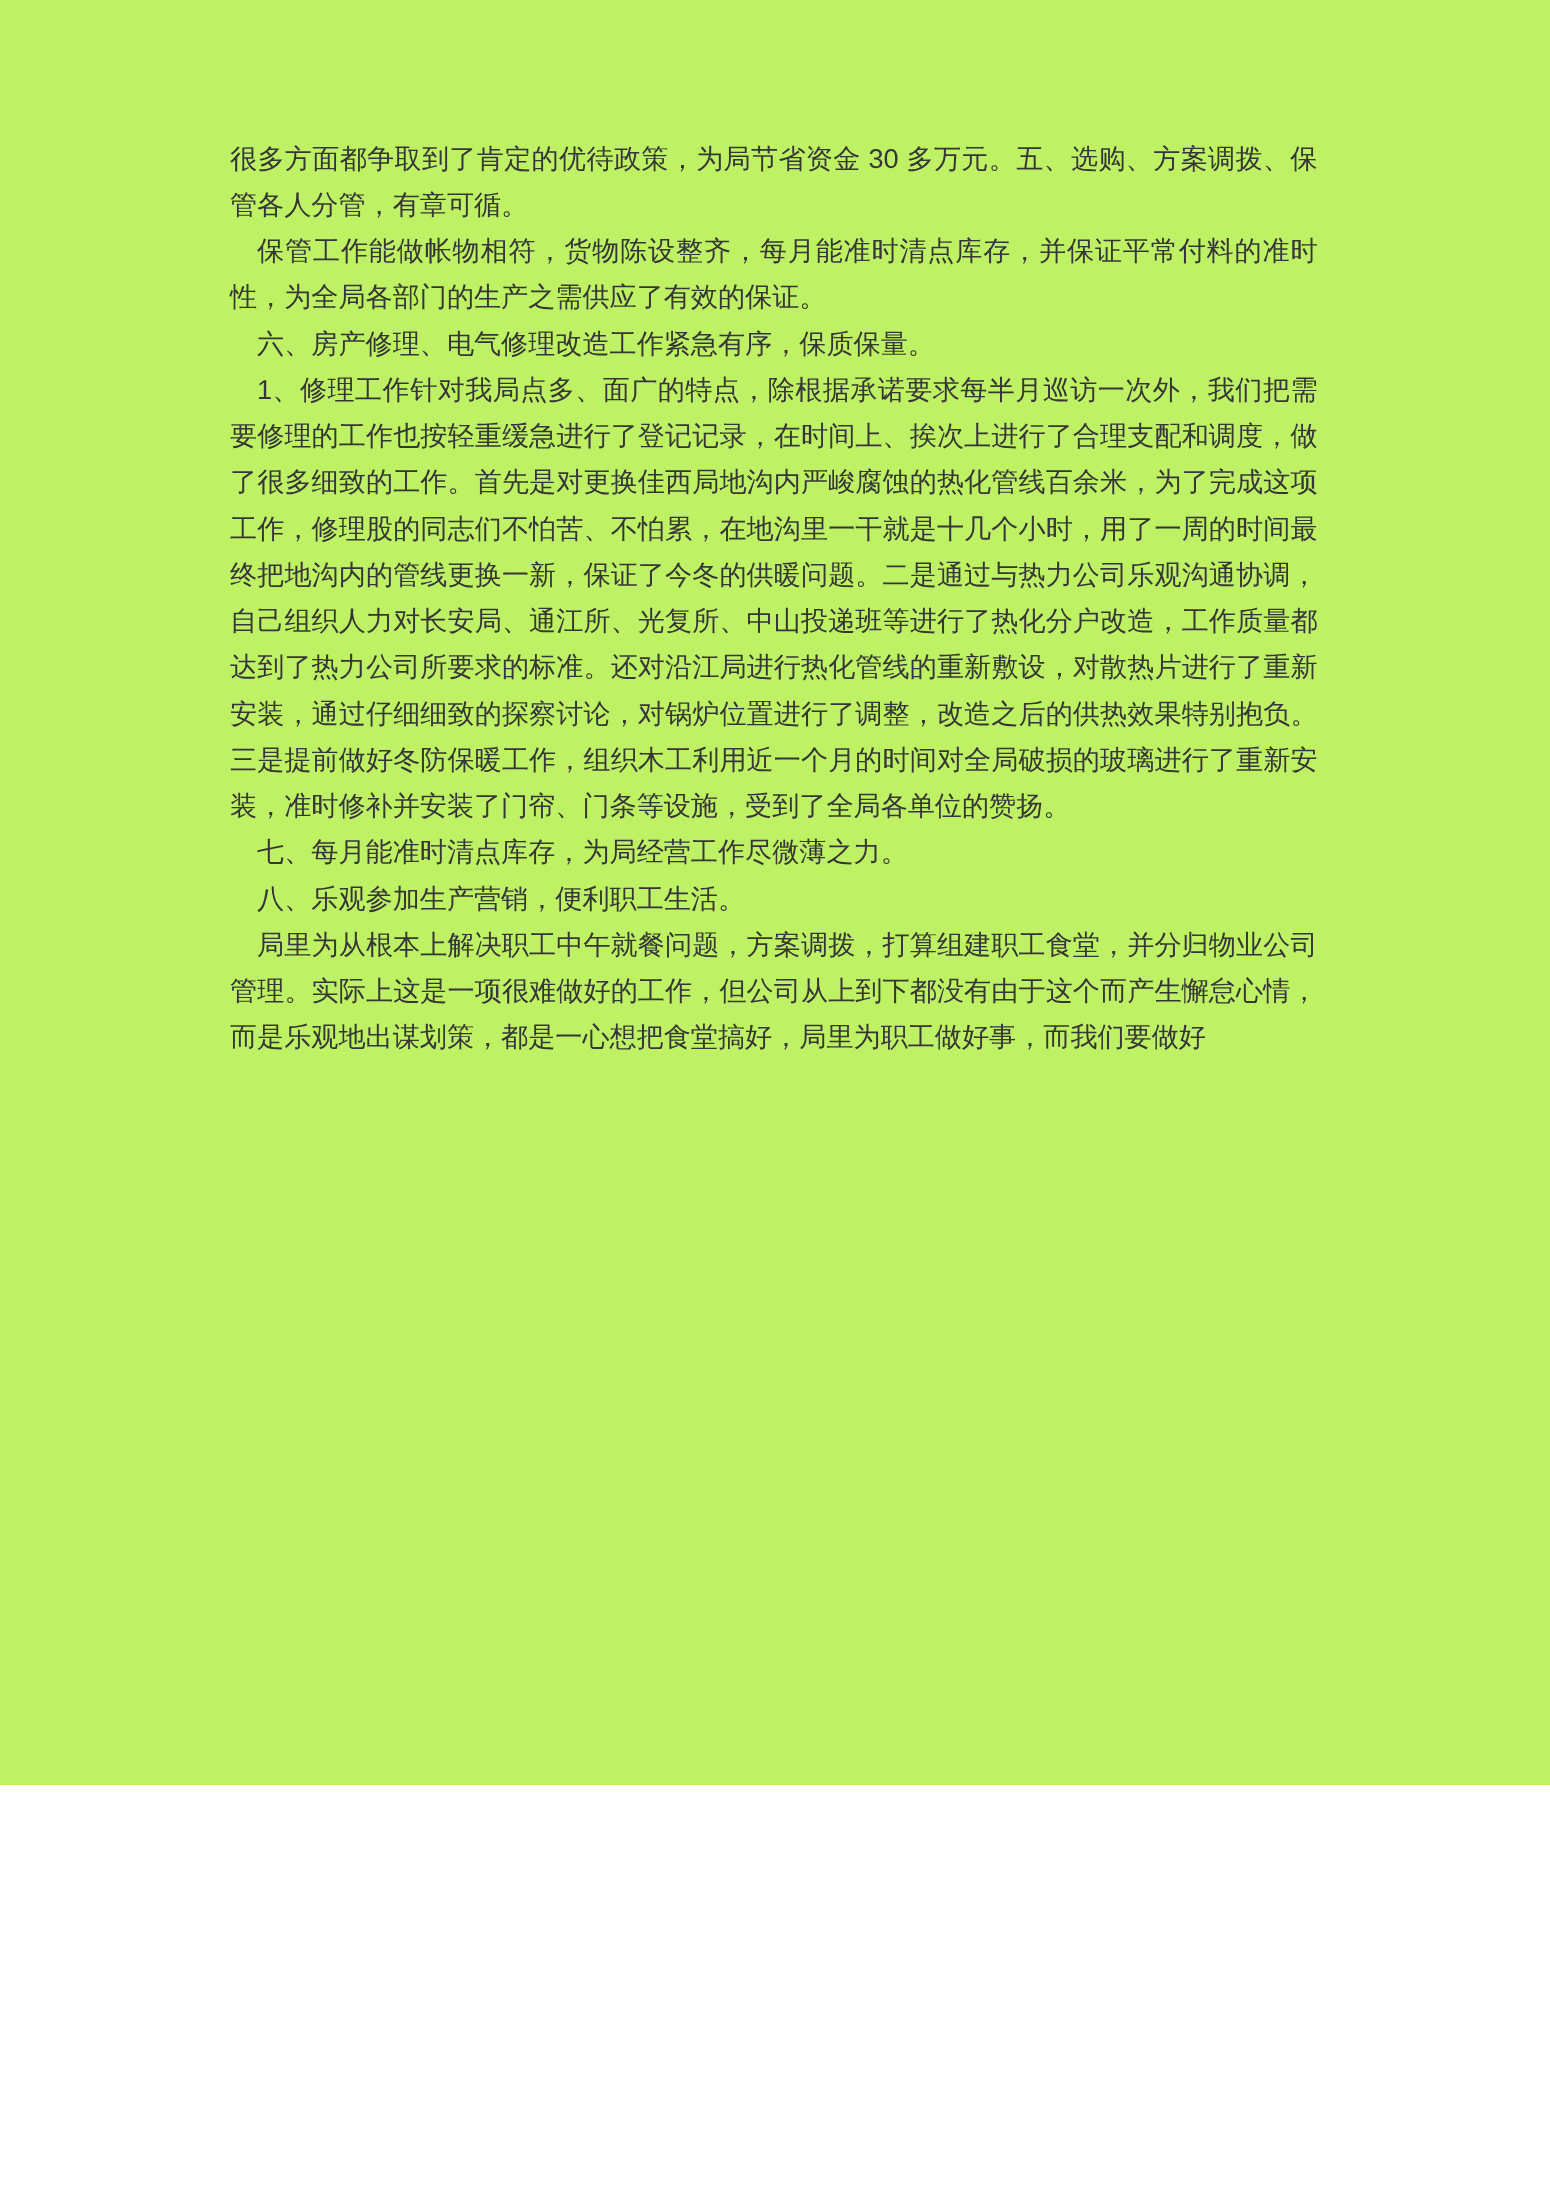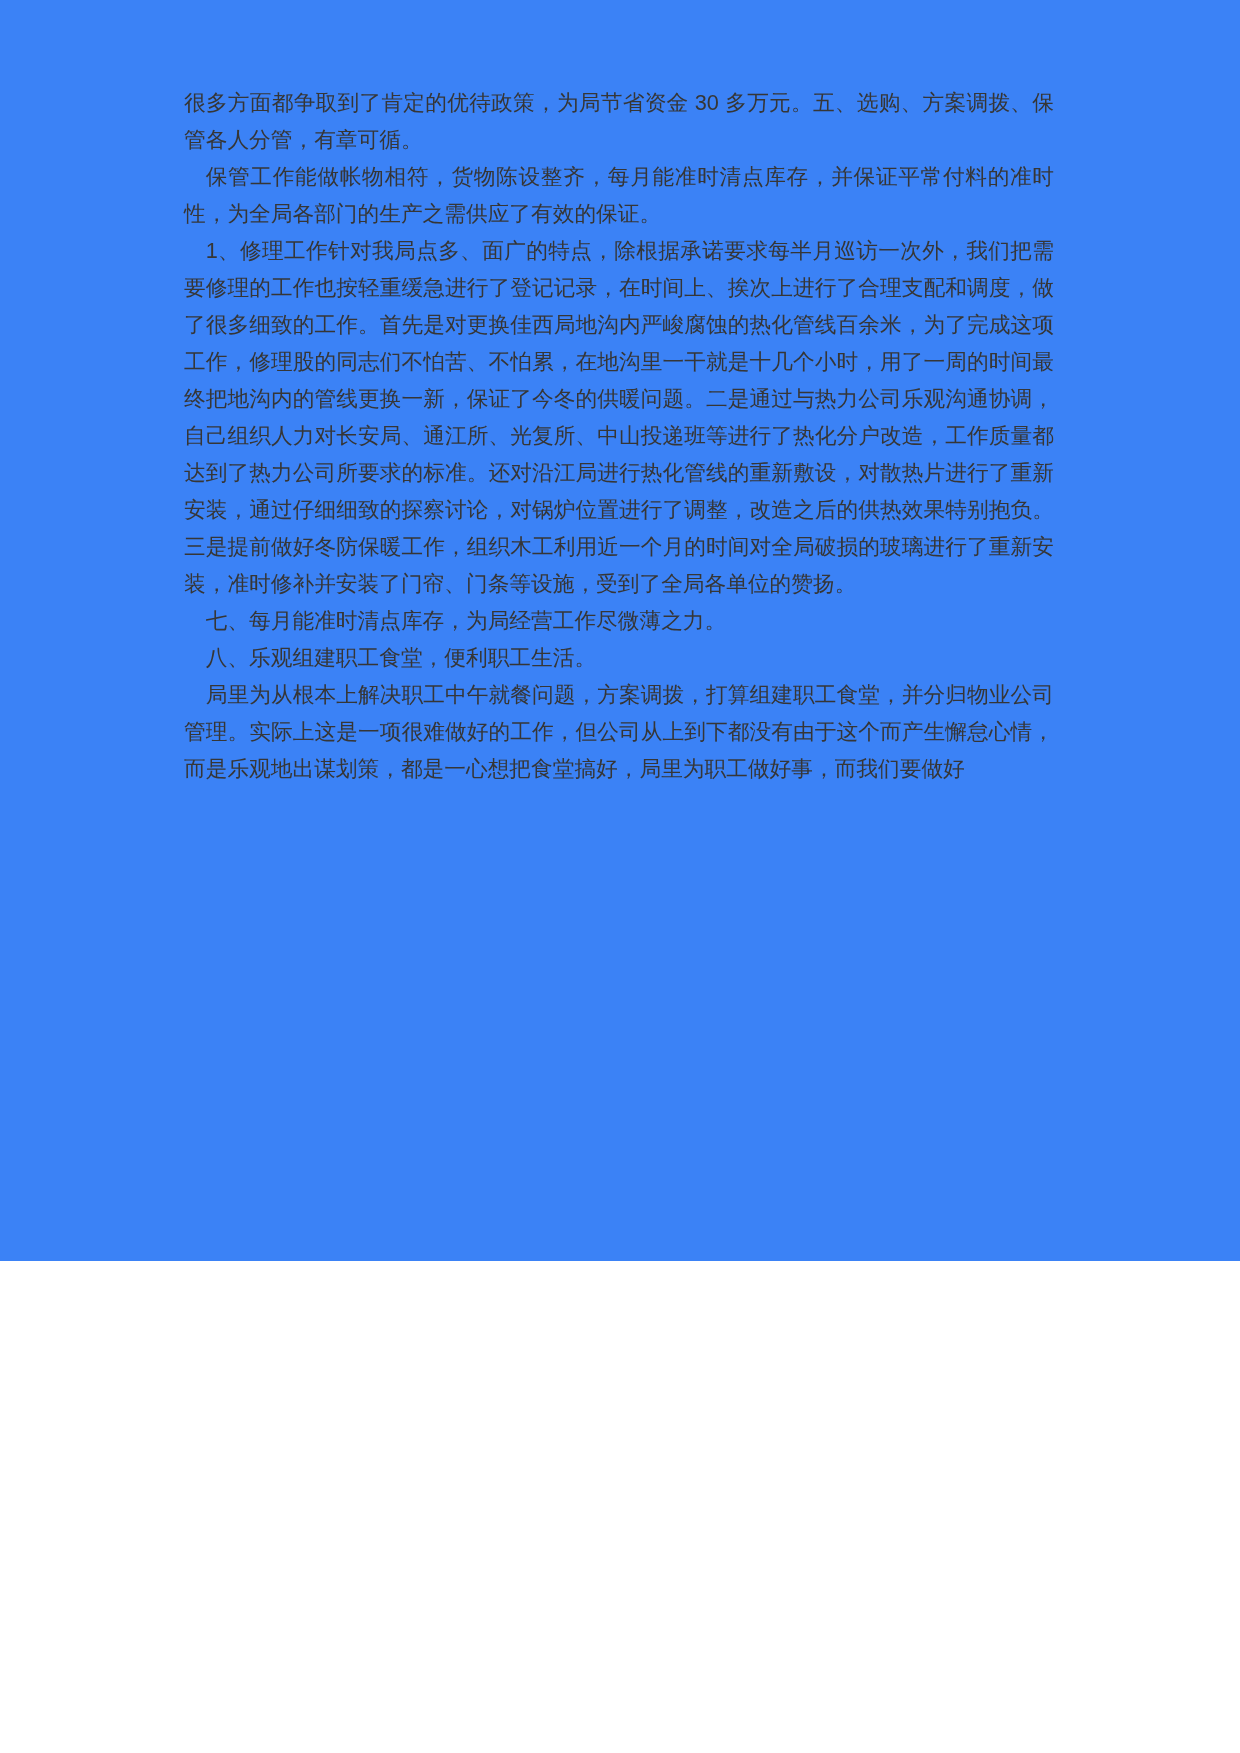--- a/index.html
+++ b/index.html
@@ -8,23 +8,23 @@
     background: #ffffff;
   }
   body {
     width: 1240px;
     height: 1753px;
     overflow: hidden;
   }
   .doc-page {
     box-sizing: border-box;
     width: 1240px;
-    height: 1261px;
-    background: #3b82f6;
-    padding: 84px 186px 40px 184px;
+    height: 1428px;
+    background: #bef264;
+    padding: 108px 186px 40px 184px;
     font-family: "Liberation Sans", "DejaVu Sans", serif;
     font-size: 21.7px;
     line-height: 37px;
     color: #363636;
     text-align: justify;
   }
   .doc-page p {
     margin: 0;
     padding: 0;
     text-indent: 1em;
@@ -34,17 +34,18 @@
   .doc-page p.continuation {
     text-indent: 0;
   }
 </style>
 </head>
 <body>
 
 <div class="doc-page">
   <p class="continuation">很多方面都争取到了肯定的优待政策，为局节省资金 30 多万元。五、选购、方案调拨、保管各人分管，有章可循。</p>
   <p>保管工作能做帐物相符，货物陈设整齐，每月能准时清点库存，并保证平常付料的准时性，为全局各部门的生产之需供应了有效的保证。</p>
+  <p>六、房产修理、电气修理改造工作紧急有序，保质保量。</p>
   <p>1、修理工作针对我局点多、面广的特点，除根据承诺要求每半月巡访一次外，我们把需要修理的工作也按轻重缓急进行了登记记录，在时间上、挨次上进行了合理支配和调度，做了很多细致的工作。首先是对更换佳西局地沟内严峻腐蚀的热化管线百余米，为了完成这项工作，修理股的同志们不怕苦、不怕累，在地沟里一干就是十几个小时，用了一周的时间最终把地沟内的管线更换一新，保证了今冬的供暖问题。二是通过与热力公司乐观沟通协调，自己组织人力对长安局、通江所、光复所、中山投递班等进行了热化分户改造，工作质量都达到了热力公司所要求的标准。还对沿江局进行热化管线的重新敷设，对散热片进行了重新安装，通过仔细细致的探察讨论，对锅炉位置进行了调整，改造之后的供热效果特别抱负。三是提前做好冬防保暖工作，组织木工利用近一个月的时间对全局破损的玻璃进行了重新安装，准时修补并安装了门帘、门条等设施，受到了全局各单位的赞扬。</p>
   <p>七、每月能准时清点库存，为局经营工作尽微薄之力。</p>
-  <p>八、乐观组建职工食堂，便利职工生活。</p>
+  <p>八、乐观参加生产营销，便利职工生活。</p>
   <p>局里为从根本上解决职工中午就餐问题，方案调拨，打算组建职工食堂，并分归物业公司管理。实际上这是一项很难做好的工作，但公司从上到下都没有由于这个而产生懈怠心情，而是乐观地出谋划策，都是一心想把食堂搞好，局里为职工做好事，而我们要做好</p>
 </div>
 
 </body></html>

